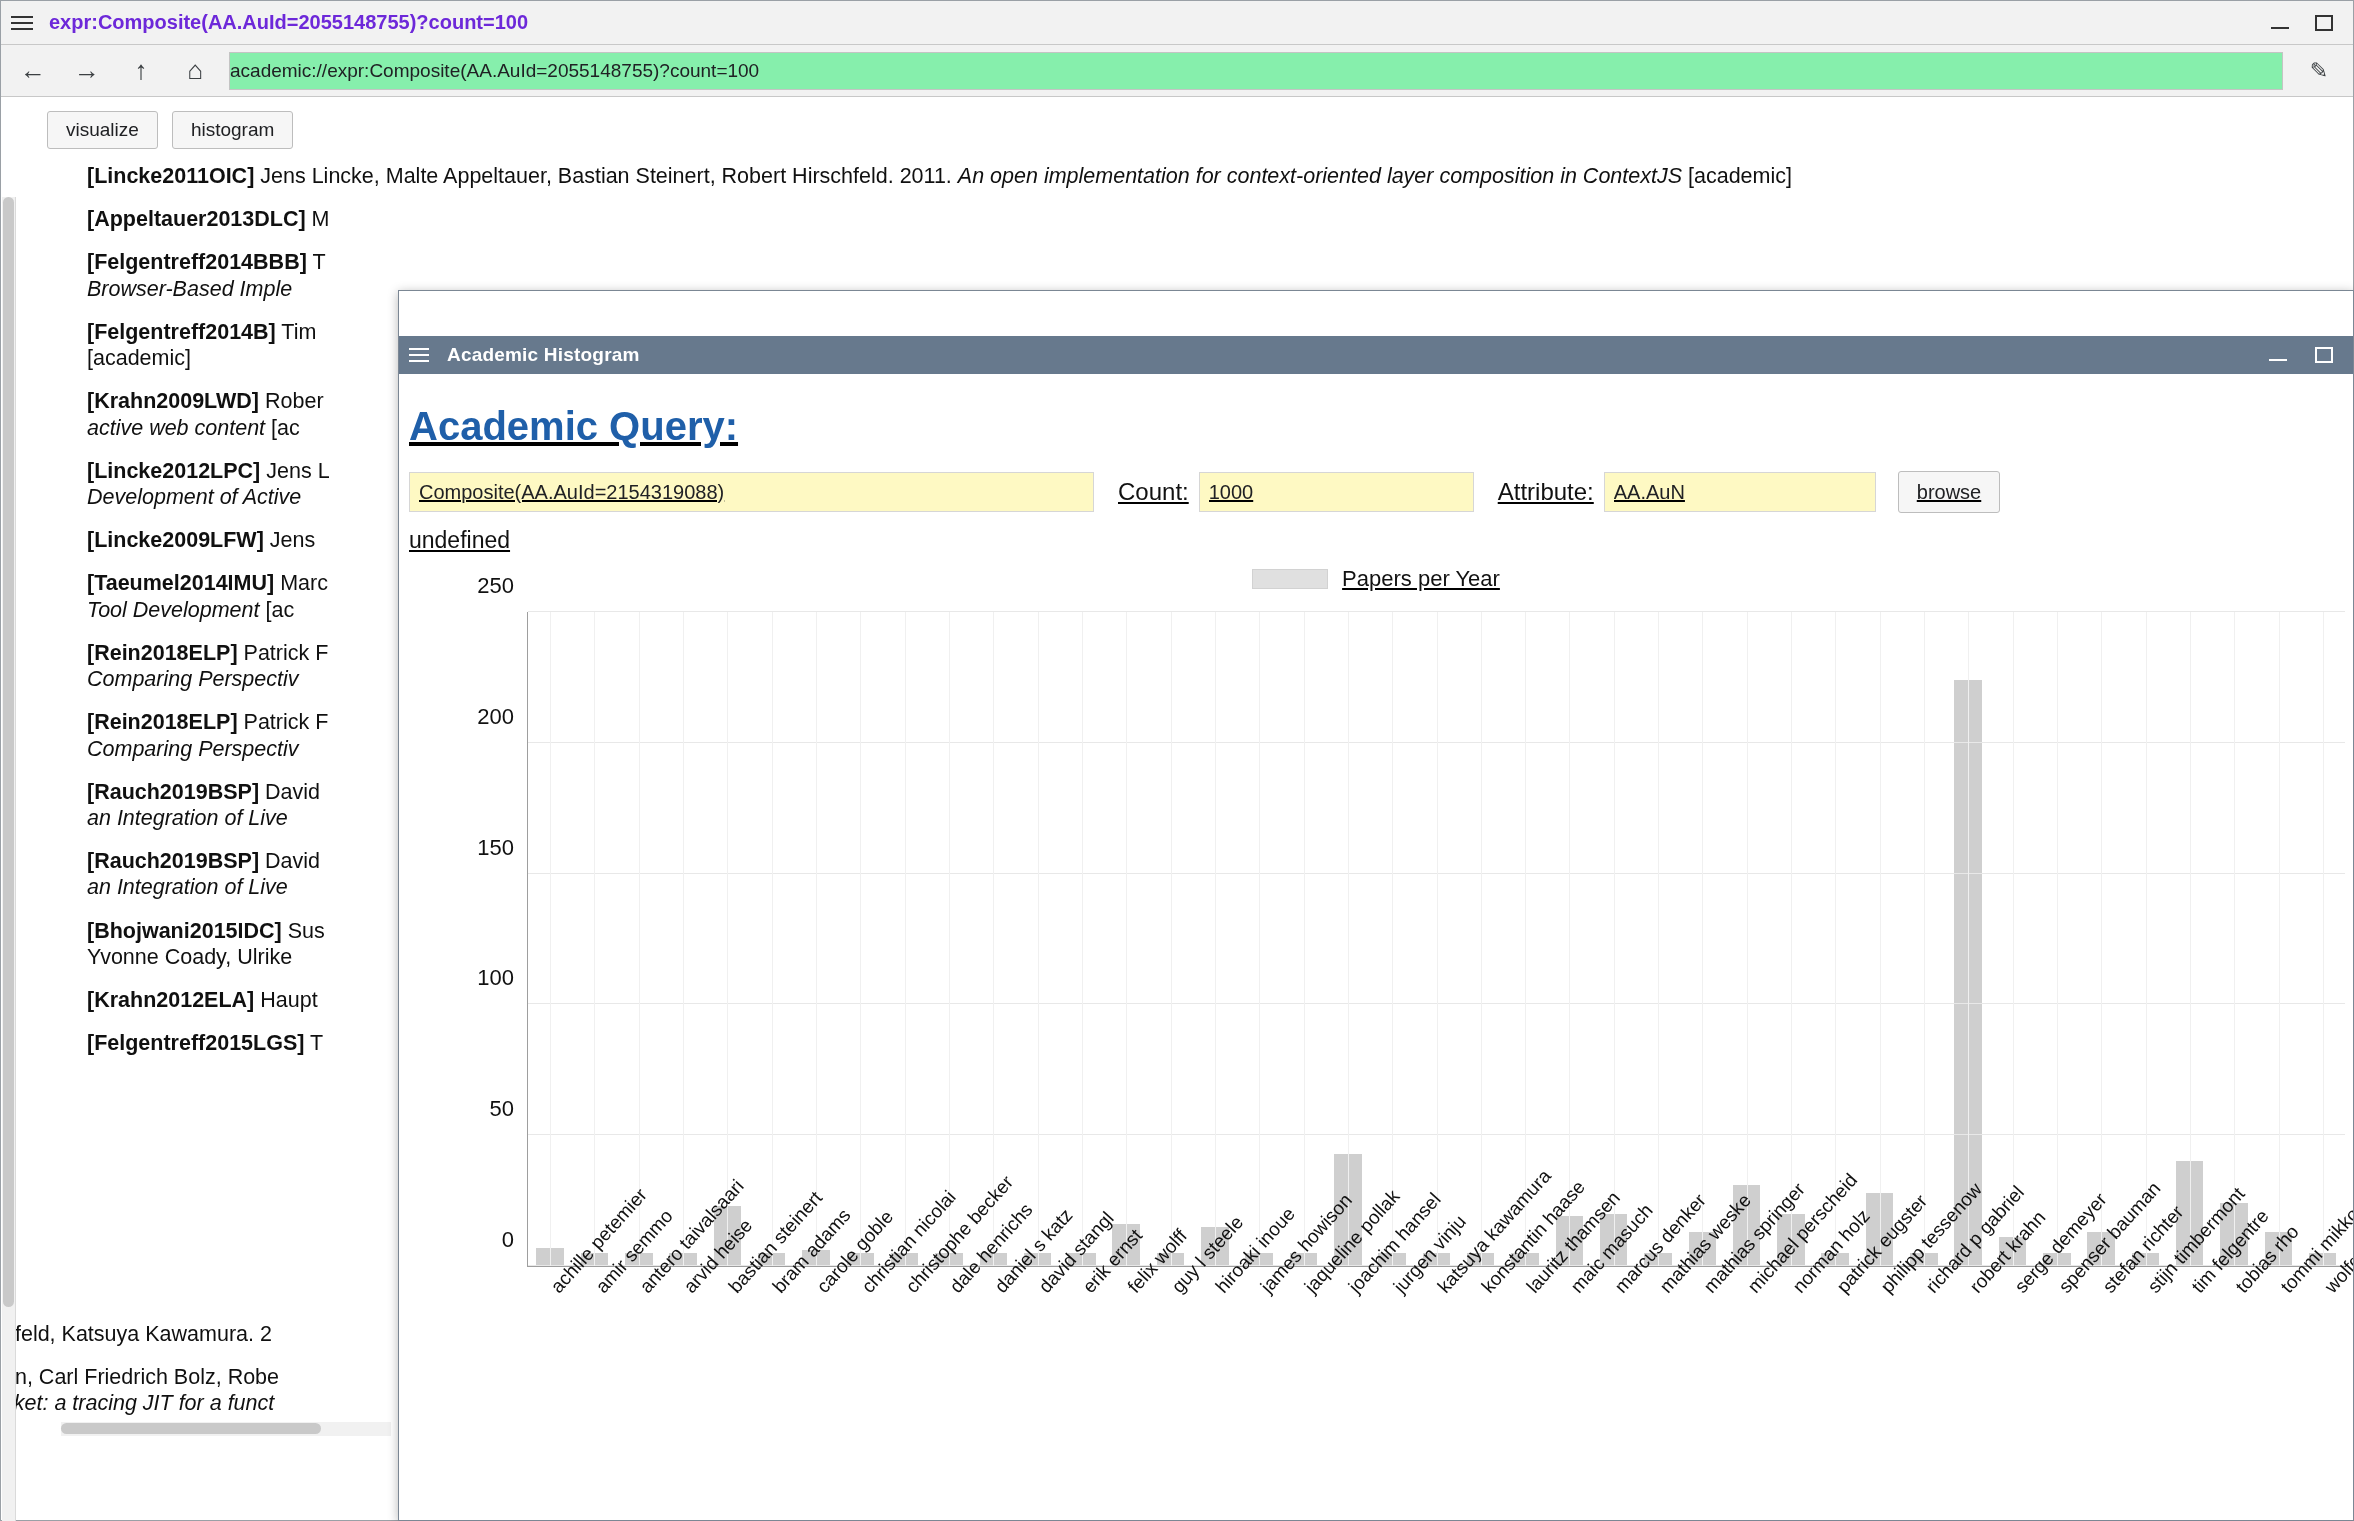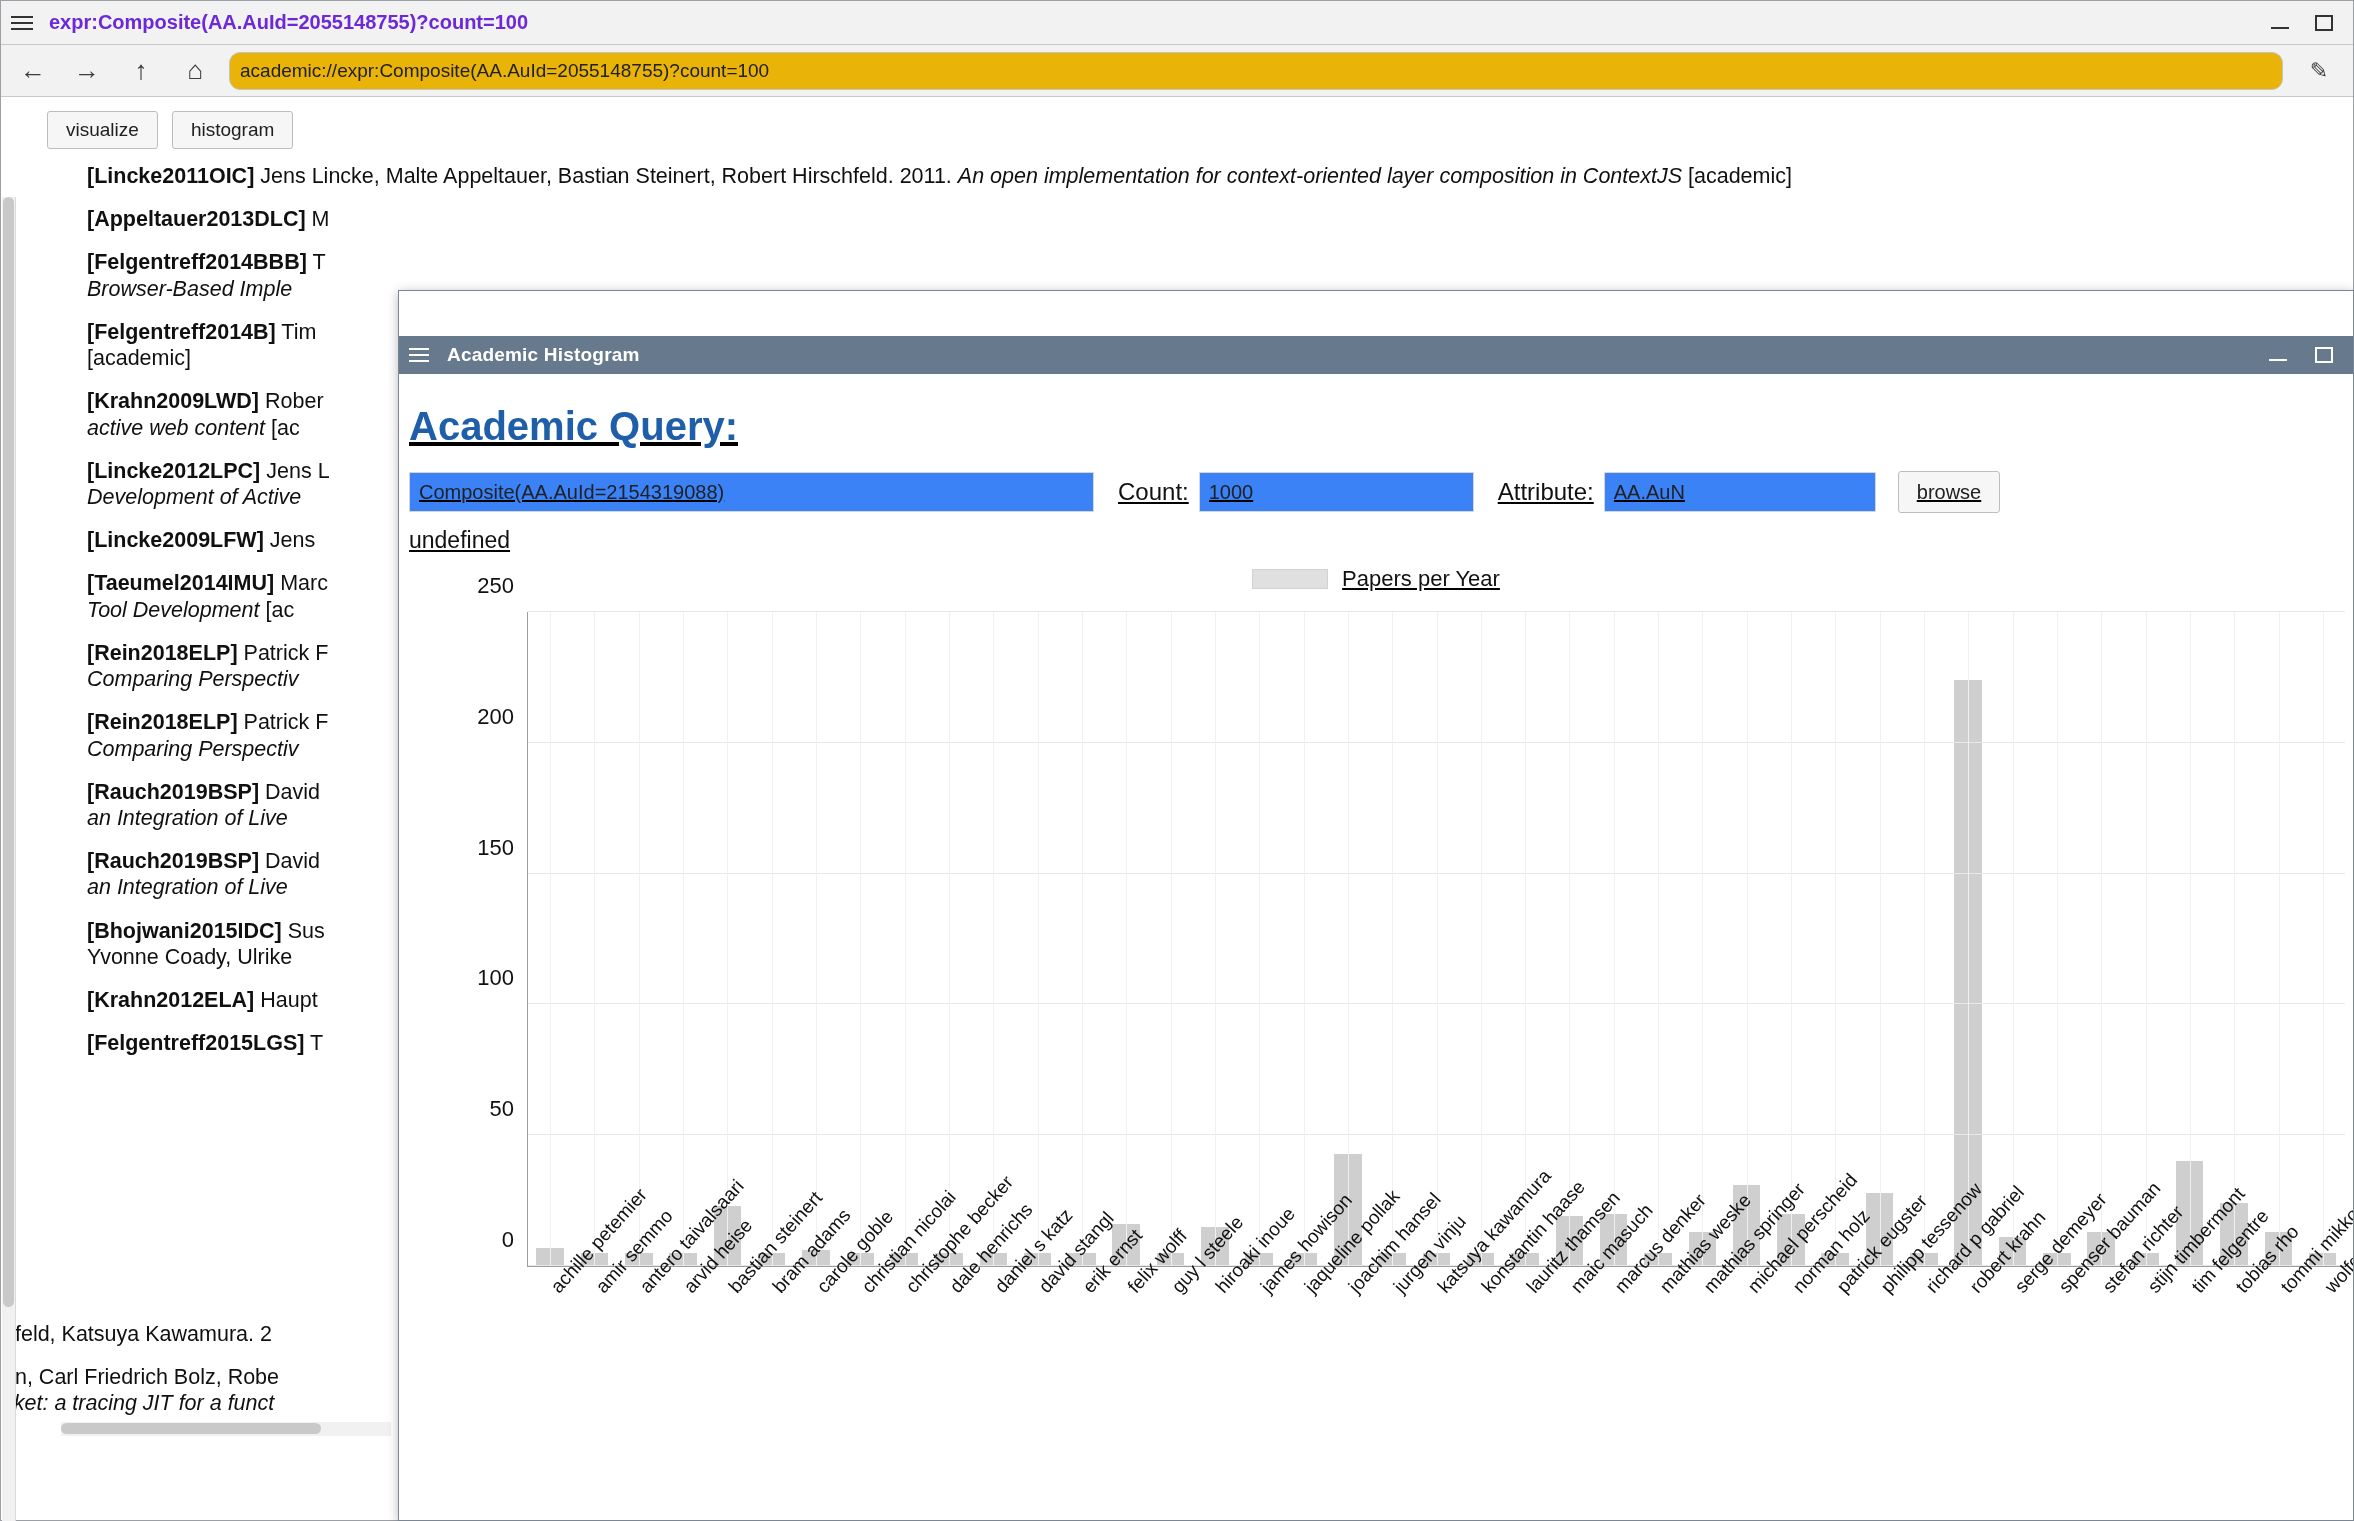--- a/index.html
+++ b/index.html
@@ -61,25 +61,25 @@
     padding: 0 12px; gap: 14px;
   }
   .nav-btn {
     width: 40px; height: 40px;
     display: flex; align-items: center; justify-content: center;
     color: #3c4043; font-size: 26px;
     cursor: pointer; border-radius: 3px;
   }
   .url-input {
     flex: 1; height: 38px;
-    background: #eab308;
+    background: #86efac;
     border: 1px solid #c4c4c4;
-    border-radius: 11px;
+    border-radius: 0;
     font-size: 19px; color: #202124;
-    padding: 0 10px;
+    padding: 0 0;
     font-family: "Liberation Sans", sans-serif;
   }
   .pencil-btn {
     width: 44px; height: 40px;
     display: flex; align-items: center; justify-content: center;
     cursor: pointer; font-size: 22px; color: #3c4043;
   }
 
   .toolbar-row {
     padding: 14px 46px 8px 46px;
@@ -168,21 +168,21 @@
     padding: 30px 0 0 10px;
     font-family: "Liberation Sans", sans-serif;
   }
 
   .fields-row {
     display: flex; align-items: center;
     padding: 22px 10px 0 10px;
     gap: 0;
   }
   .f-input {
-    background: #3b82f6;
+    background: #fef9c3;
     border: 1px solid #d6d6d6;
     height: 40px;
     font-size: 20px; color: #202124;
     padding: 0 9px;
     font-family: "Liberation Sans", sans-serif;
   }
   .f-query { width: 685px; }
   .f-label {
     font-size: 24px; color: #111;
     padding: 0 10px 0 24px;

